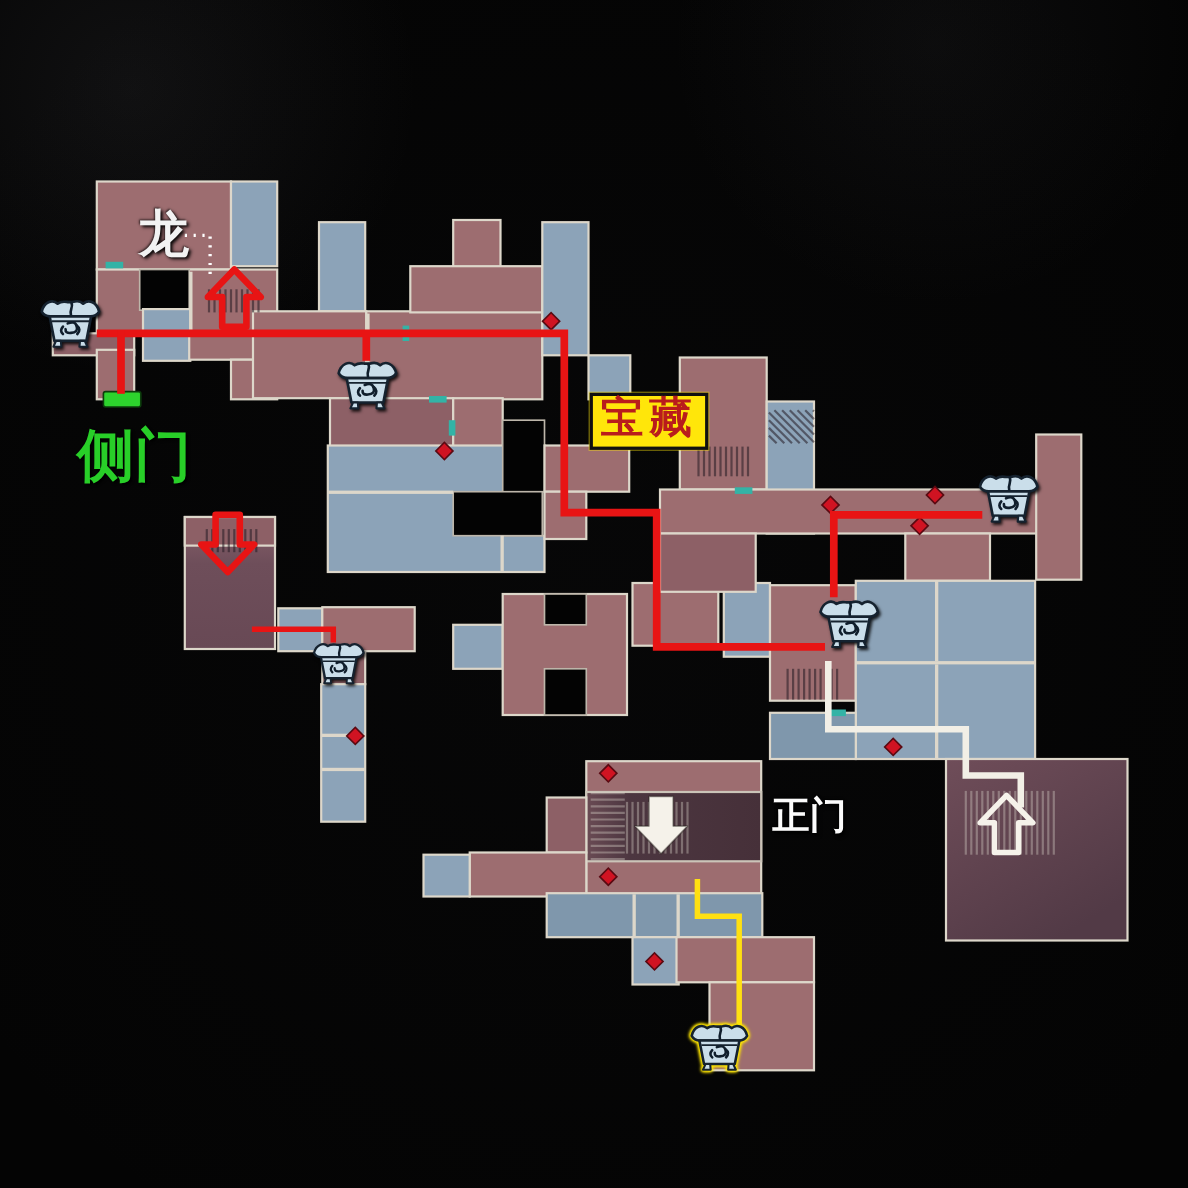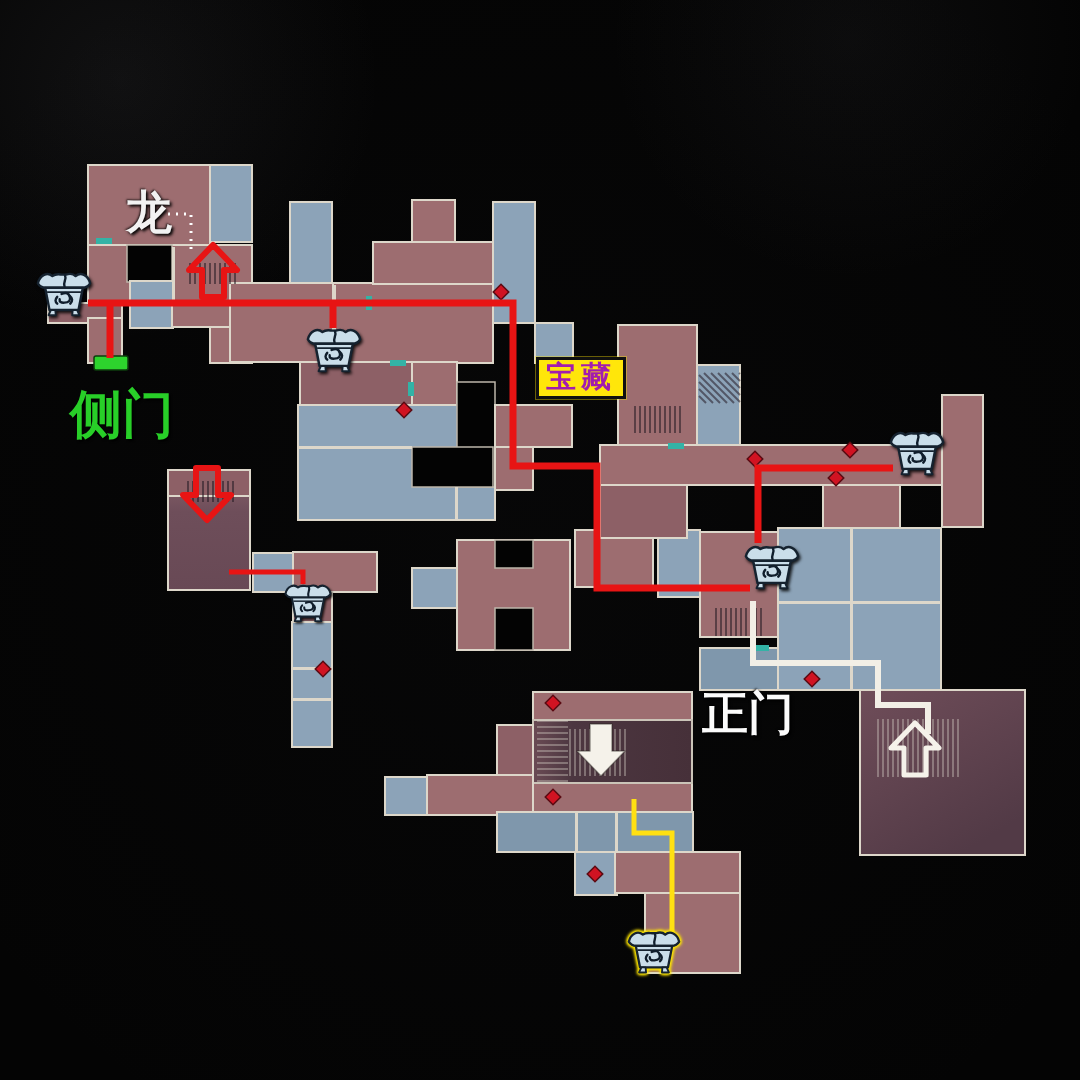--- a/index.html
+++ b/index.html
@@ -11,26 +11,26 @@
       radial-gradient(circle at 540px 540px, rgba(60,60,70,0.05), rgba(0,0,0,0) 700px),
       #040404;
     font-family:"Liberation Sans","DejaVu Sans",sans-serif;
   }
   #map-layer{position:absolute;left:0;top:0;}
   .map-label{position:absolute;font-weight:700;white-space:pre;
     text-shadow:2px 2px 3px rgba(0,0,0,.95), -1px -1px 2px rgba(0,0,0,.7);}
   #label-dragon{left:126px;top:182px;font-size:46px;color:#f2f2f2;}
   #label-side-door{left:70px;top:380px;font-size:52px;font-weight:700;color:#28cf28;
     text-shadow:2px 2px 2px rgba(0,0,0,.9);}
-  #label-main-gate{left:702px;top:690px;font-size:46px;color:#fbfbfb;width:48px;
-    line-height:1.02;word-break:break-all;}
+  #label-main-gate{left:702px;top:726px;font-size:34px;color:#fbfbfb;width:48px;
+    line-height:1.02;word-break:break-all;font-family:Liberation Serif, serif;}
   #label-map-title{left:44px;top:744px;font-size:44px;color:#ededed;letter-spacing:6px;}
   #label-treasure{
-    position:absolute;left:536px;top:357px;background:#ffe60a;color:#a21caf;
-    border:3px solid #101010;padding:0px 7px 3px 7px;font-size:30px;font-weight:900;
+    position:absolute;left:536px;top:357px;background:#ffe60a;color:#b91c1c;
+    border:3px solid #101010;padding:0px 7px 3px 7px;font-size:39px;font-weight:900;
     letter-spacing:5px;line-height:1.1;box-shadow:0 0 0 1px rgba(255,230,10,.4);}
   .chest-body{fill:#cadeea;stroke:#15222f;stroke-width:5;stroke-linejoin:round;}
   .chest-line{stroke:#15222f;stroke-width:3.5;fill:none;}
   .chest-foot{fill:#cadeea;stroke:#15222f;stroke-width:4;stroke-linejoin:round;}
   .chest-mark{fill:none;stroke:#101e2c;stroke-width:5;stroke-linecap:round;}
   .chest-normal{filter:drop-shadow(3px 4px 3px rgba(0,0,0,.85));}
   .chest-glow{filter:drop-shadow(0 0 3px #ffe600) drop-shadow(0 0 3px #ffe600) drop-shadow(0 0 2px #ffe600);}
 </style>
 </head>
 <body>

